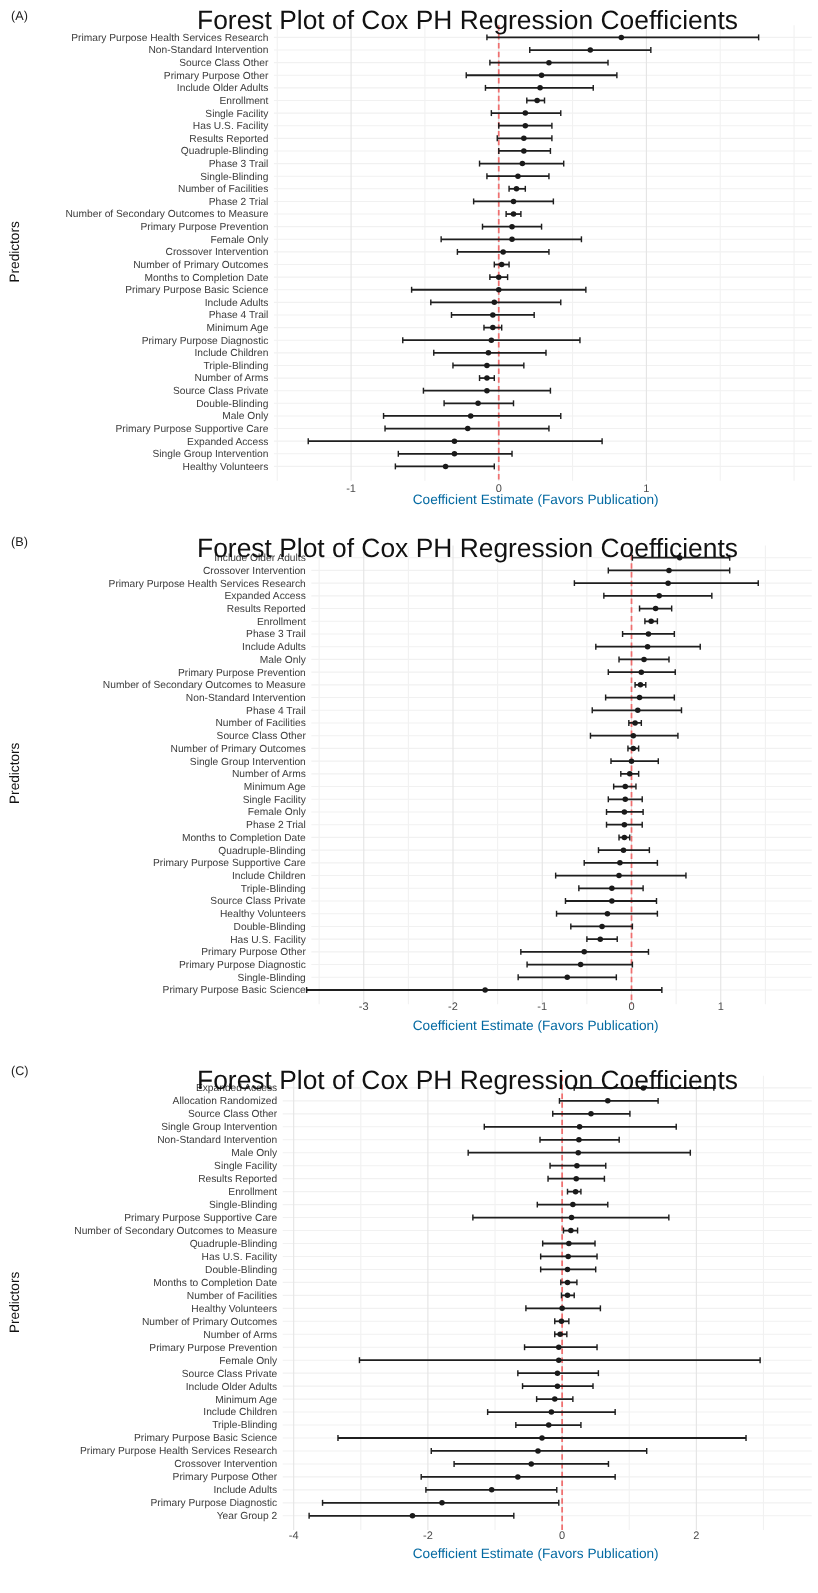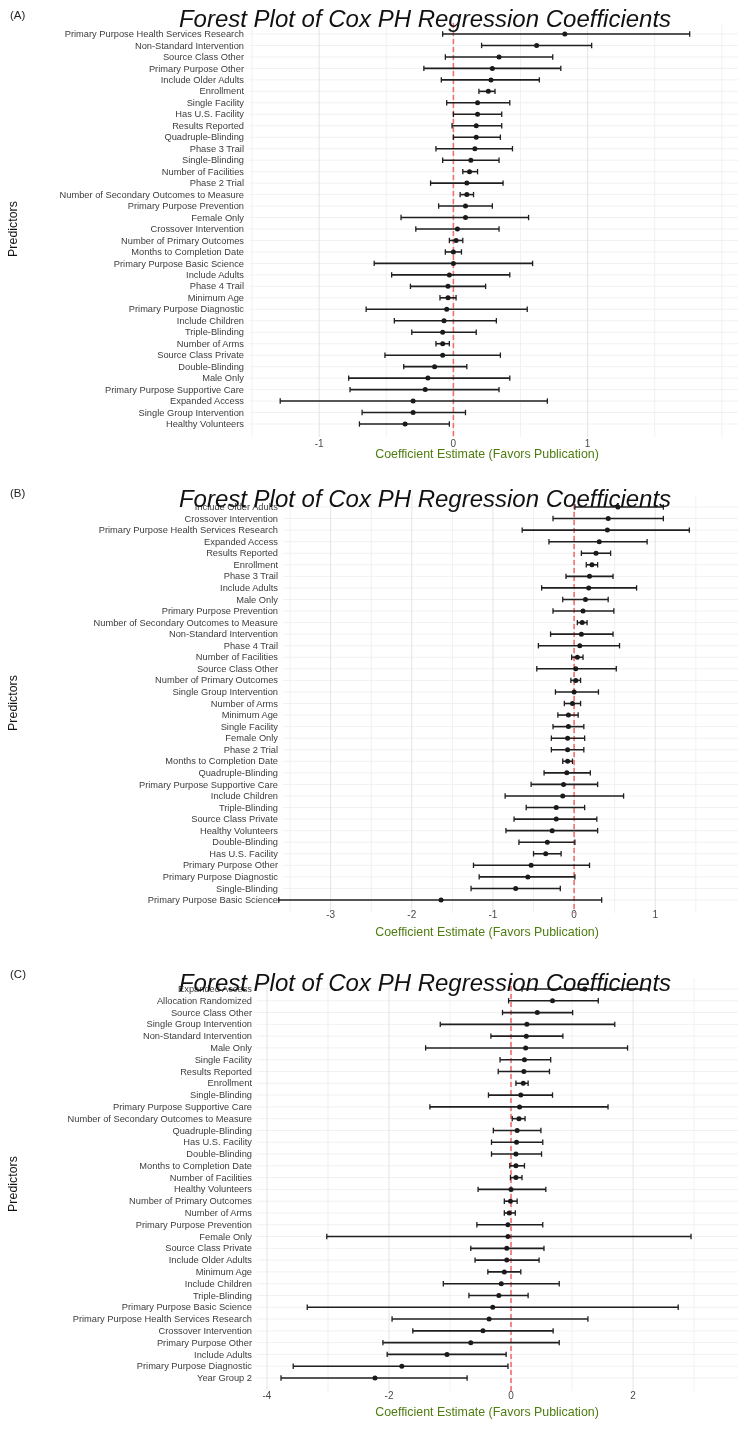--- a/index.html
+++ b/index.html
@@ -7,26 +7,26 @@
   #figure{position:relative;width:744px;height:1448px;background:#ffffff;overflow:hidden;}
   .panel{position:absolute;left:0;width:744px;}
   .p0{top:0;height:482px;}
   .p1{top:482px;height:483px;}
   .p2{top:965px;height:483px;}
   .panel-tag{position:absolute;left:10px;font-size:11.5px;color:#222222;}
   .p0 .panel-tag{top:9px;}
   .p1 .panel-tag{top:5px;}
   .p2 .panel-tag{top:3px;}
   .panel-title{position:absolute;left:425px;transform:translateX(-50%);margin:0;
-onsolas               font-size:14.6px;font-weight:400;color:#111111;white-space:nowrap;font-style:italic;}
+onsolas               font-size:14.6px;font-weight:400;color:#111111;white-space:nowrap;}
   .p0 .panel-title{top:5px;}
   .p1 .panel-title{top:3px;}
   .p2 .panel-title{top:4px;}
   .x-label{position:absolute;left:487px;transform:translateX(-50%);
-           font-size:12.4px;color:#4d7c0f;white-space:nowrap;}
+           font-size:12.4px;color:#0369a1;white-space:nowrap;}
   .p0 .x-label{top:447px;}
   .p1 .x-label{top:443px;}
   .p2 .x-label{top:440px;}
   .y-label{position:absolute;left:13px;transform:translate(-50%,-50%) rotate(-90deg);
            font-size:12.4px;color:#111111;white-space:nowrap;}
   .p0 .y-label{top:229px;}
   .p1 .y-label{top:221px;}
   .p2 .y-label{top:219px;}
   svg.plot{position:absolute;left:0;top:0;display:block;}
 </style>

